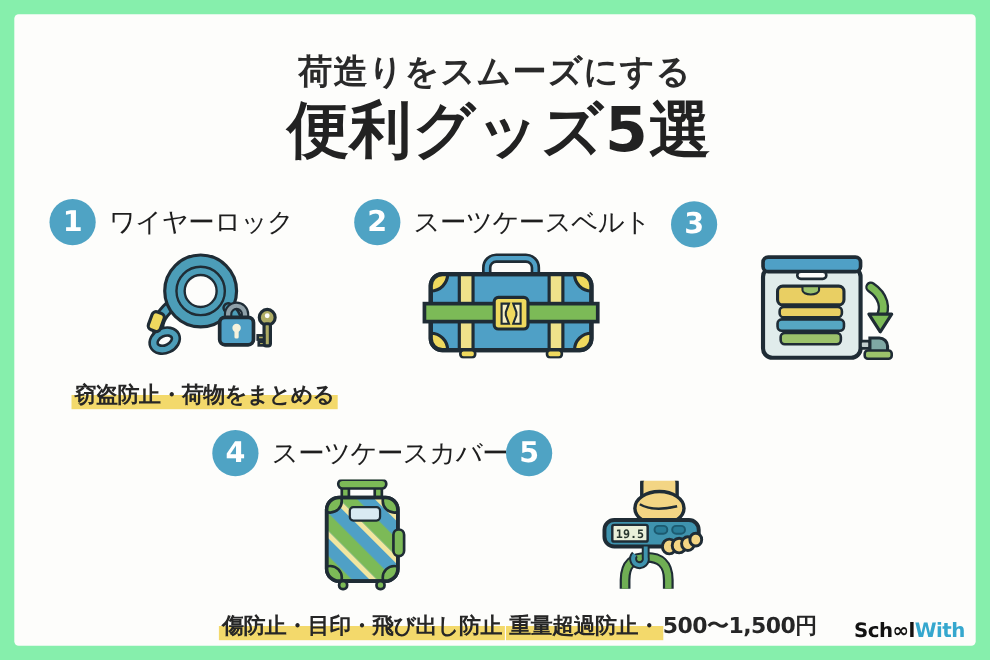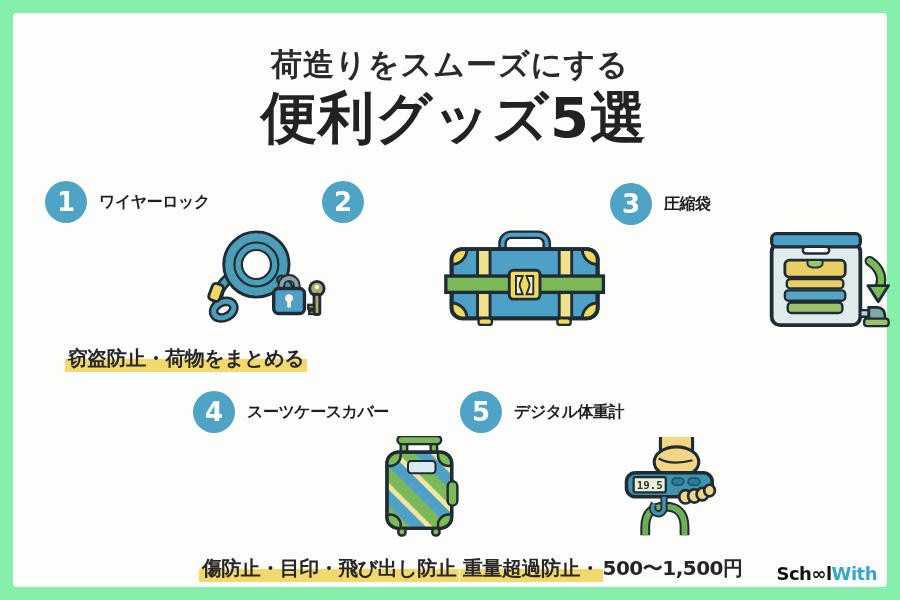--- a/index.html
+++ b/index.html
@@ -27,22 +27,22 @@
   .item2{left:309px;top:167px;width:285px;}
   .item3{left:597px;top:169px;width:284px;}
   .item4{left:180px;top:377px;width:272px;}
   .item5{left:447px;top:377px;width:270px;}
   .item-head{display:flex;align-items:center;gap:12px;height:44px;}
   .badge{
     flex:0 0 auto;width:42px;height:42px;border-radius:50%;
     background:#4FA3C4;color:#fff;font-size:26px;font-weight:800;
     display:flex;align-items:center;justify-content:center;line-height:1;
   }
-  .item-title{font-size:16px;font-weight:700;color:#1e1e1e;white-space:nowrap;letter-spacing:-0.5px;}
-  .illu{height:102px;margin-top:2px;display:flex;align-items:center;justify-content:flex-end;}
+  .item-title{font-size:24px;font-weight:400;color:#1e1e1e;white-space:nowrap;letter-spacing:-0.5px;}
+  .illu{height:102px;margin-top:2px;display:flex;align-items:center;justify-content:center;}
   .caption{
     margin-top:17px;text-align:center;font-size:20px;font-weight:800;
     color:#262626;white-space:nowrap;letter-spacing:-0.5px;
   }
   .hl{background:linear-gradient(180deg,rgba(0,0,0,0) 50%,#F3D96B 50%);padding:0 3px 2px 3px;}
   
   .logo{
     position:absolute;right:10px;bottom:4px;
     font-size:18px;font-weight:800;letter-spacing:-0.5px;line-height:1;
   }
@@ -95,20 +95,21 @@
           <rect x="120" y="80" width="6" height="4" fill="#AEAC64" stroke="#1F2C35" stroke-width="2.5"></rect>
           <rect x="121" y="86" width="5" height="3.5" fill="#AEAC64" stroke="#1F2C35" stroke-width="2.5"></rect>
         </svg>
       </div>
       <div class="caption"><span class="hl">窃盗防止・荷物をまとめる</span><span></span></div>
     </section>
 
     <section class="item item2">
       <div class="item-head">
         <div class="badge">2</div>
+        <div class="item-title">スーツケースベルト</div>
       </div>
       <div class="illu">
         <svg viewBox="0 0 172 102" height="98" aria-hidden="true">
           <defs>
               <clipPath id="sbody">
                 <rect x="10" y="22" width="152" height="72" rx="11"></rect>
               </clipPath>
             </defs>
 
           <rect x="63" y="7" width="46" height="24" rx="9" fill="none" stroke="#1F2C35" stroke-width="9"></rect>
@@ -133,21 +134,20 @@
 
           <rect x="38" y="94" width="14" height="7" rx="3" fill="#EFD95E" stroke="#1F2C35" stroke-width="2.5"></rect>
           <rect x="120" y="94" width="14" height="7" rx="3" fill="#EFD95E" stroke="#1F2C35" stroke-width="2.5"></rect>
         </svg>
       </div>
     </section>
 
     <section class="item item3">
       <div class="item-head">
         <div class="badge">3</div>
-        <div class="item-title">圧縮袋</div>
       </div>
       <div class="illu">
         <svg viewBox="0 0 136 106" height="100" aria-hidden="true">
 
           <rect x="6" y="15" width="94" height="87" rx="9" fill="#E0ECEB" stroke="#1F2C35" stroke-width="4"></rect>
           <rect x="6" y="5" width="94" height="14" rx="5" fill="#4FA0C6" stroke="#1F2C35" stroke-width="3.5"></rect>
           <rect x="39" y="19" width="28" height="7" rx="3.5" fill="#FDFDFB" stroke="#1F2C35" stroke-width="2.5"></rect>
 
           <rect x="20" y="33" width="64" height="18" rx="5" fill="#E9CF63" stroke="#1F2C35" stroke-width="3"></rect>
           <path d="M44 33 h16 v4 a8 4 0 0 1 -16 0 z" fill="#9CC36B" stroke="#1F2C35" stroke-width="2"></path>
@@ -204,21 +204,20 @@
           <rect x="30" y="114" width="9" height="9" rx="4" fill="#7CBA57" stroke="#1F2C35" stroke-width="3"></rect>
           <rect x="72" y="114" width="9" height="9" rx="4" fill="#7CBA57" stroke="#1F2C35" stroke-width="3"></rect>
         </svg>
       </div>
       <div class="caption"><span class="hl">傷防止・目印・飛び出し防止</span><span></span></div>
     </section>
 
     <section class="item item5">
       <div class="item-head">
         <div class="badge">5</div>
-        <div class="item-title">デジタル体重計</div>
       </div>
       <div class="illu">
         <svg viewBox="0 0 130 112" height="100" aria-hidden="true">
 
           <rect x="52" y="-4" width="36" height="28" rx="6" fill="#F3D584" stroke="#1F2C35" stroke-width="3.5"></rect>
           <ellipse cx="70" cy="28" rx="25" ry="17" fill="#F3D584" stroke="#1F2C35" stroke-width="3.5"></ellipse>
           <path d="M50 24 q14 8 38 2" fill="none" stroke="#1F2C35" stroke-width="2.5"></path>
 
           <rect x="14" y="40" width="96" height="27" rx="10" fill="#3F93AE" stroke="#1F2C35" stroke-width="4"></rect>
           <rect x="22" y="45" width="36" height="17" rx="2" fill="#EAF0DA" stroke="#1F2C35" stroke-width="2.5"></rect>

